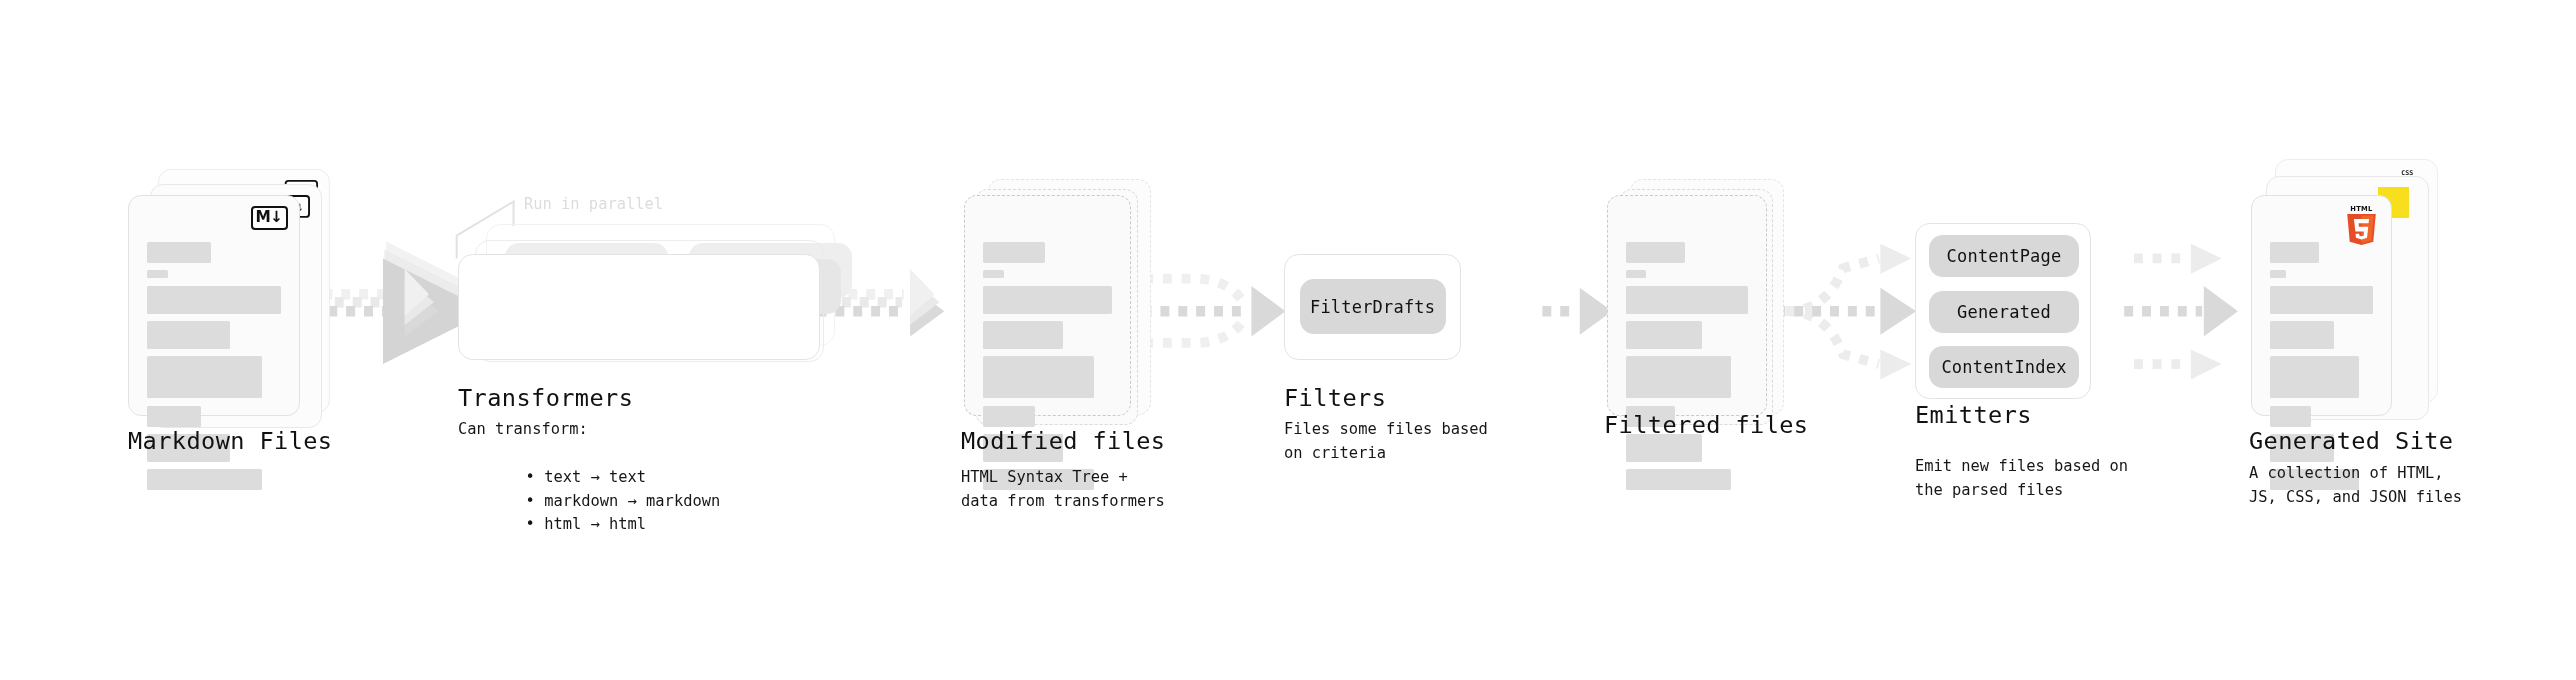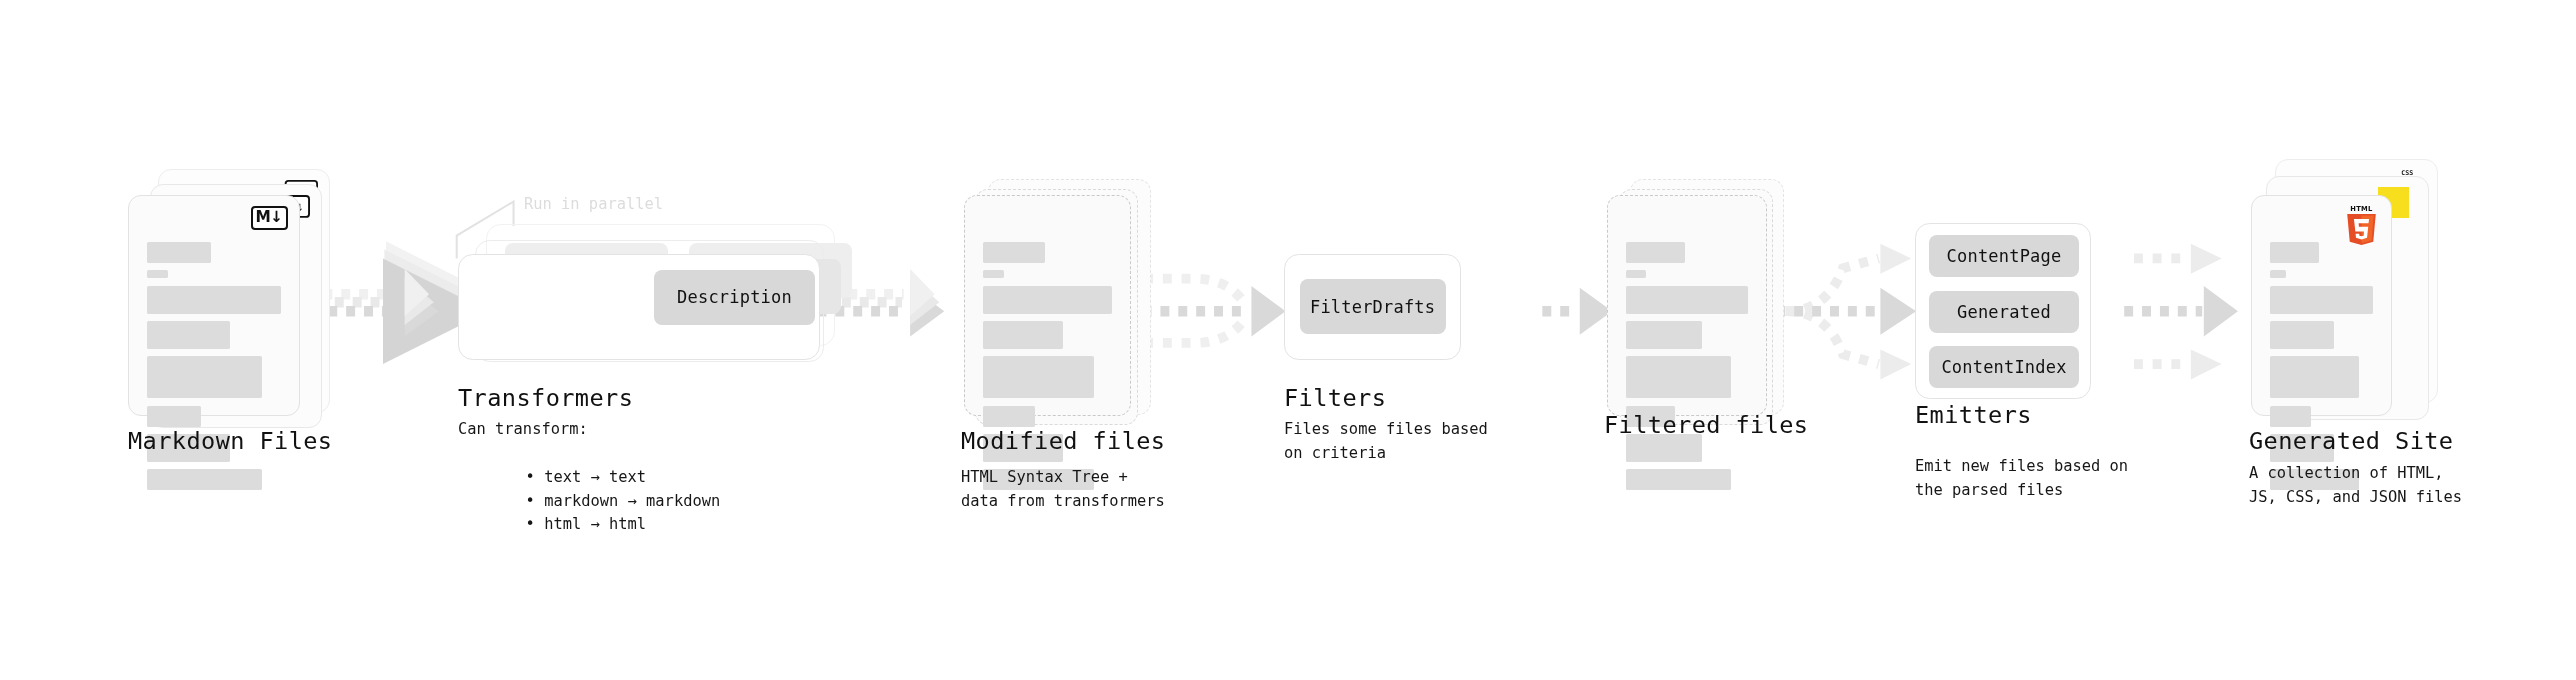--- a/index.html
+++ b/index.html
@@ -136,21 +136,21 @@
     border-radius: 14.6px;
     background: #ffffff;
   }
   .groupbox.lvl0 { border: 1.6px solid #e3e3e3; }
   .groupbox.lvl1 { border: 1.6px solid #ececec; background: transparent; }
   .groupbox.lvl2 { border: 1.6px solid #f2f2f2; background: transparent; }
 
   .pill {
     position: absolute;
     box-sizing: border-box;
-    border-radius: 8px;
+    border-radius: 14px;
     display: flex;
     align-items: center;
     justify-content: center;
     font-size: 17px;
     letter-spacing: 0.2px;
     color: #111;
     white-space: nowrap;
   }
   .pill.lvl0 { background: #d8d8d8; }
   .pill.lvl1 { background: #e6e6e6; color: transparent; }
@@ -297,21 +297,20 @@
       <div class="pill lvl2" style="left:18px; top:18px; width:163px; height:55px;"></div>
       <div class="pill lvl2" style="left:202px; top:18px; width:163px; height:55px;"></div>
     </div>
 
     <div class="groupbox lvl1" style="left:475px; top:240px; width:349px; height:122px;">
       <div class="pill lvl1" style="left:18px; top:18px; width:163px; height:55px;"></div>
       <div class="pill lvl1" style="left:202px; top:18px; width:163px; height:55px;"></div>
     </div>
 
     <div class="groupbox lvl0" style="left:458px; top:254px; width:362px; height:106px;">
-      <div class="pill lvl0" style="left:195px; top:14.6px; width:161px; height:55px;">Description</div>
     </div>
 
     <div class="stage-title" style="left:458px; top:384px;">Transformers</div>
 
     <div class="stage-sub" style="left:458px; top:418px;">Can transform:</div>
 
     <div class="stage-sub" style="left:470px; top:442px;">
       <span>•&nbsp;</span><span>text → text</span>
     </div>
     <div class="stage-sub" style="left:470px; top:466px;">

